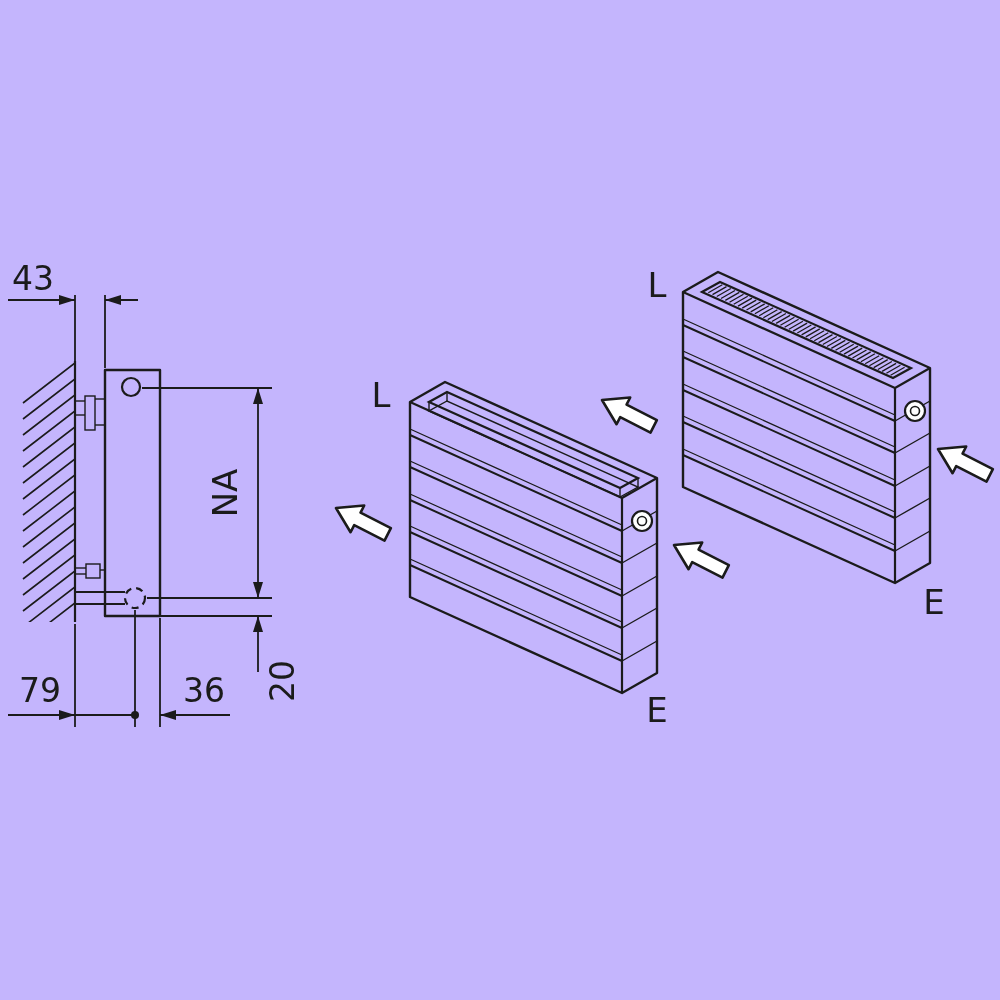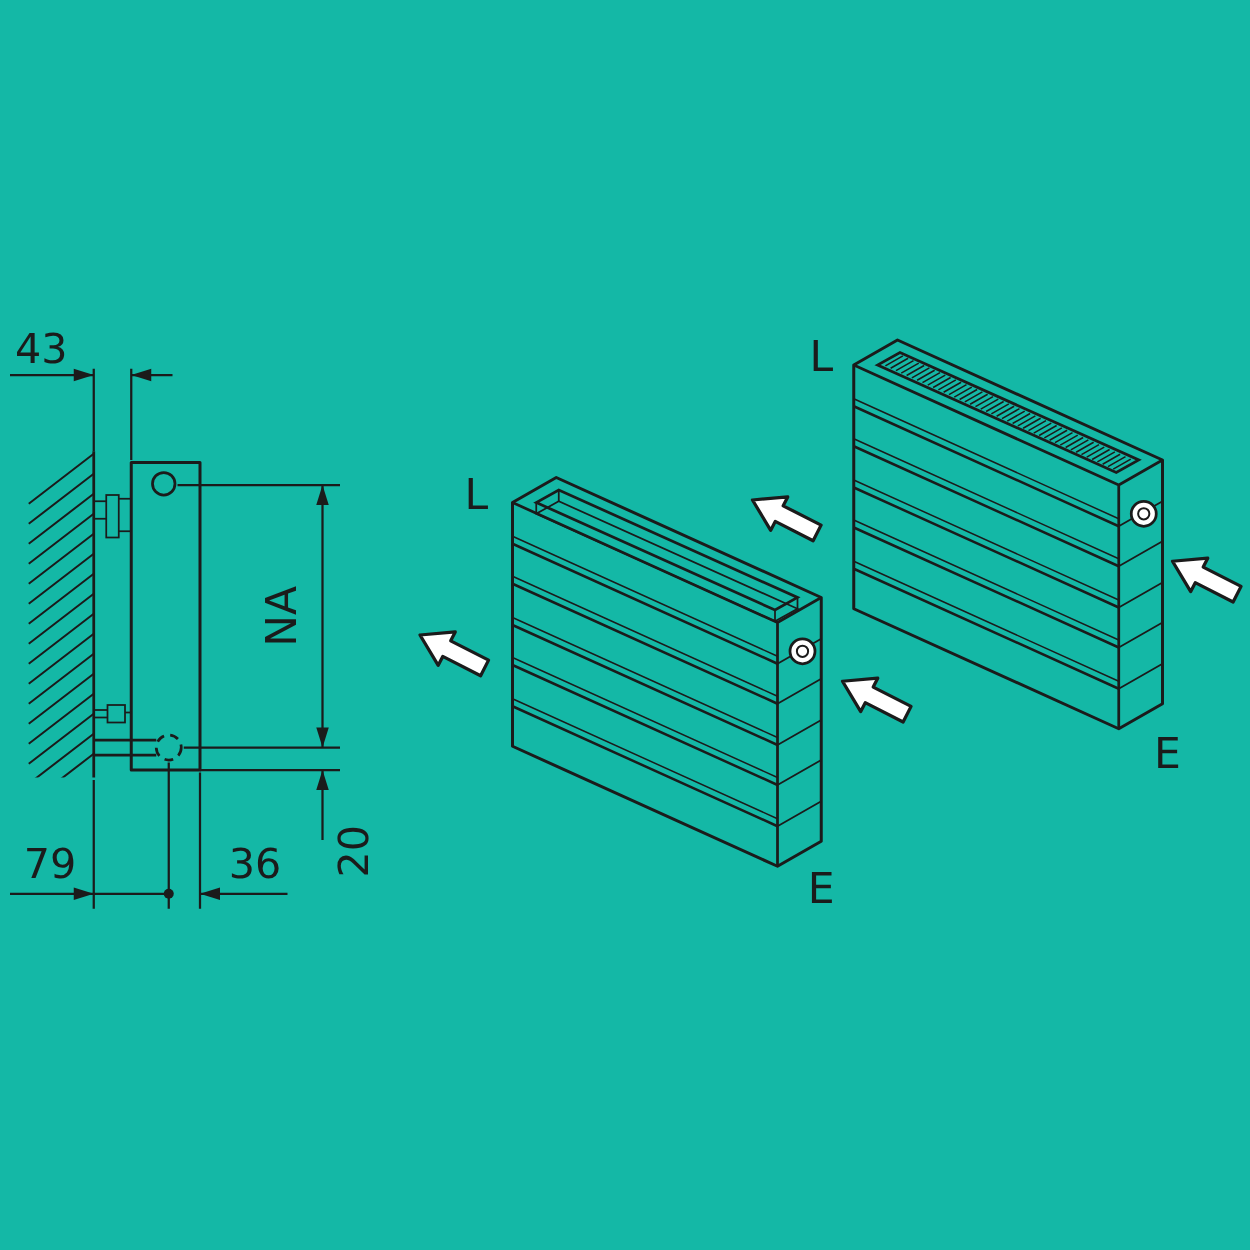--- a/index.html
+++ b/index.html
@@ -1,16 +1,16 @@
 <!DOCTYPE html>
 <html><head>
 <meta charset="utf-8">
 <style>
   html,body{margin:0;padding:0;background:#ffffff;}
-  .canvas{width:1000px;height:1000px;background:#14b8a6;position:relative;overflow:hidden;
+  .canvas{width:1000px;height:1000px;background:#c4b5fd;position:relative;overflow:hidden;
           font-family:"DejaVu Sans","Liberation Sans",sans-serif;text-align:right;}
   svg{display:block;}
   .outline{fill:none;stroke:#1b1b1b;stroke-width:2.4;stroke-linejoin:round;}
   .edge{fill:none;stroke:#1b1b1b;stroke-width:2.2;}
   .slat{fill:none;stroke:#1b1b1b;stroke-width:2;}
   .slat-thin{fill:none;stroke:#1b1b1b;stroke-width:1.2;}
   .endline{fill:none;stroke:#1b1b1b;stroke-width:1.4;}
   .dim{fill:none;stroke:#1b1b1b;stroke-width:1.8;}
   .hatch{fill:none;stroke:#1b1b1b;stroke-width:1.6;}
   .grille{fill:none;stroke:#1b1b1b;stroke-width:1.3;}

